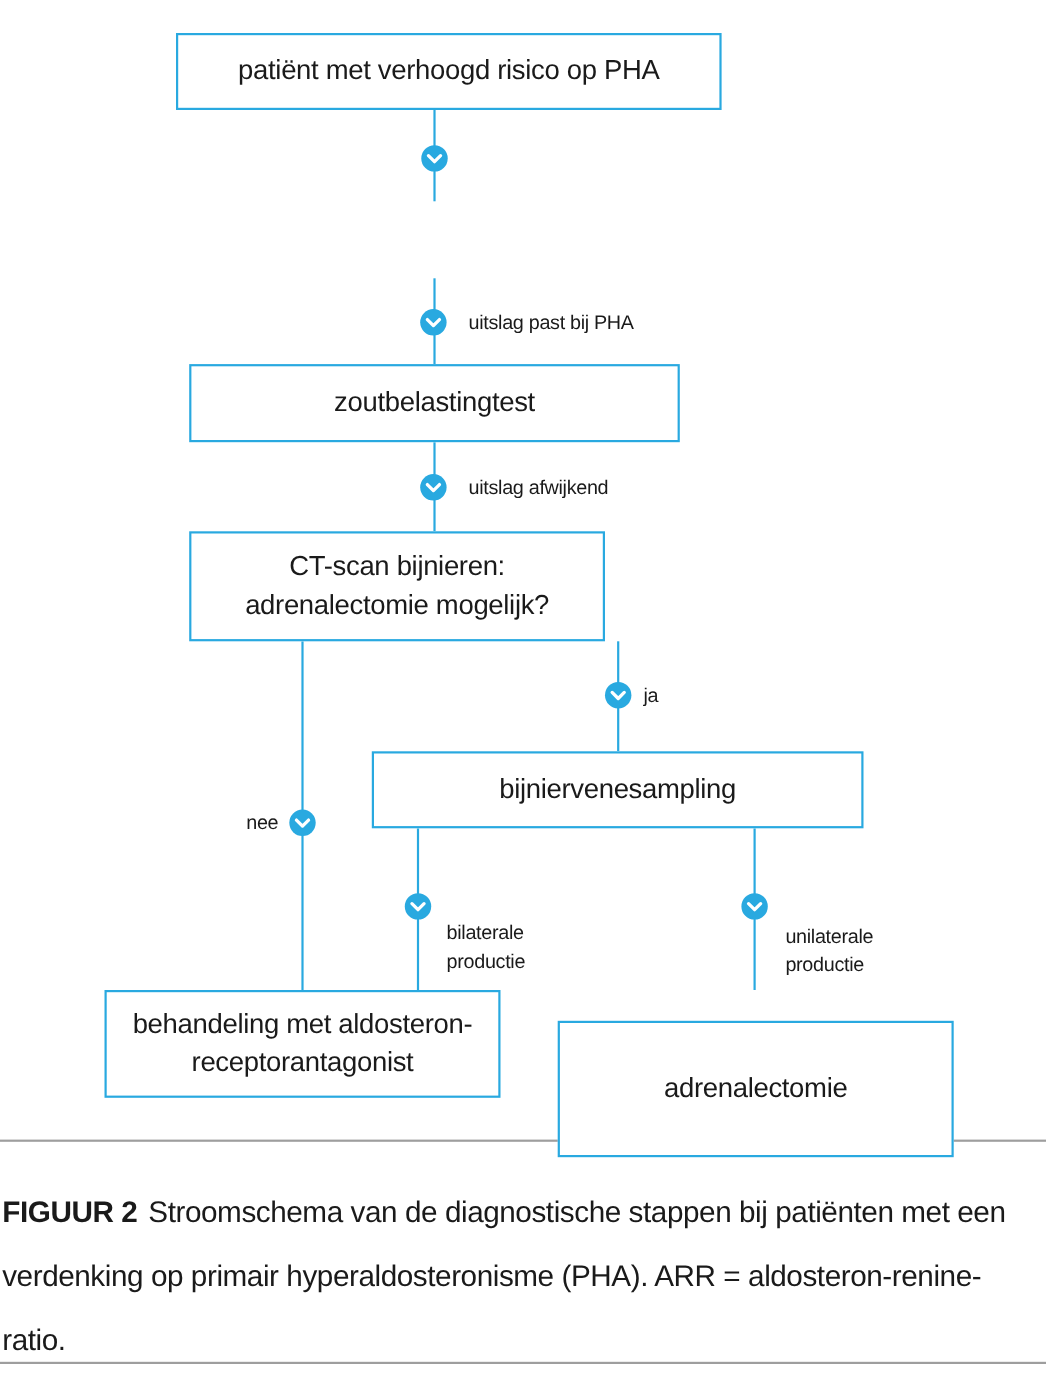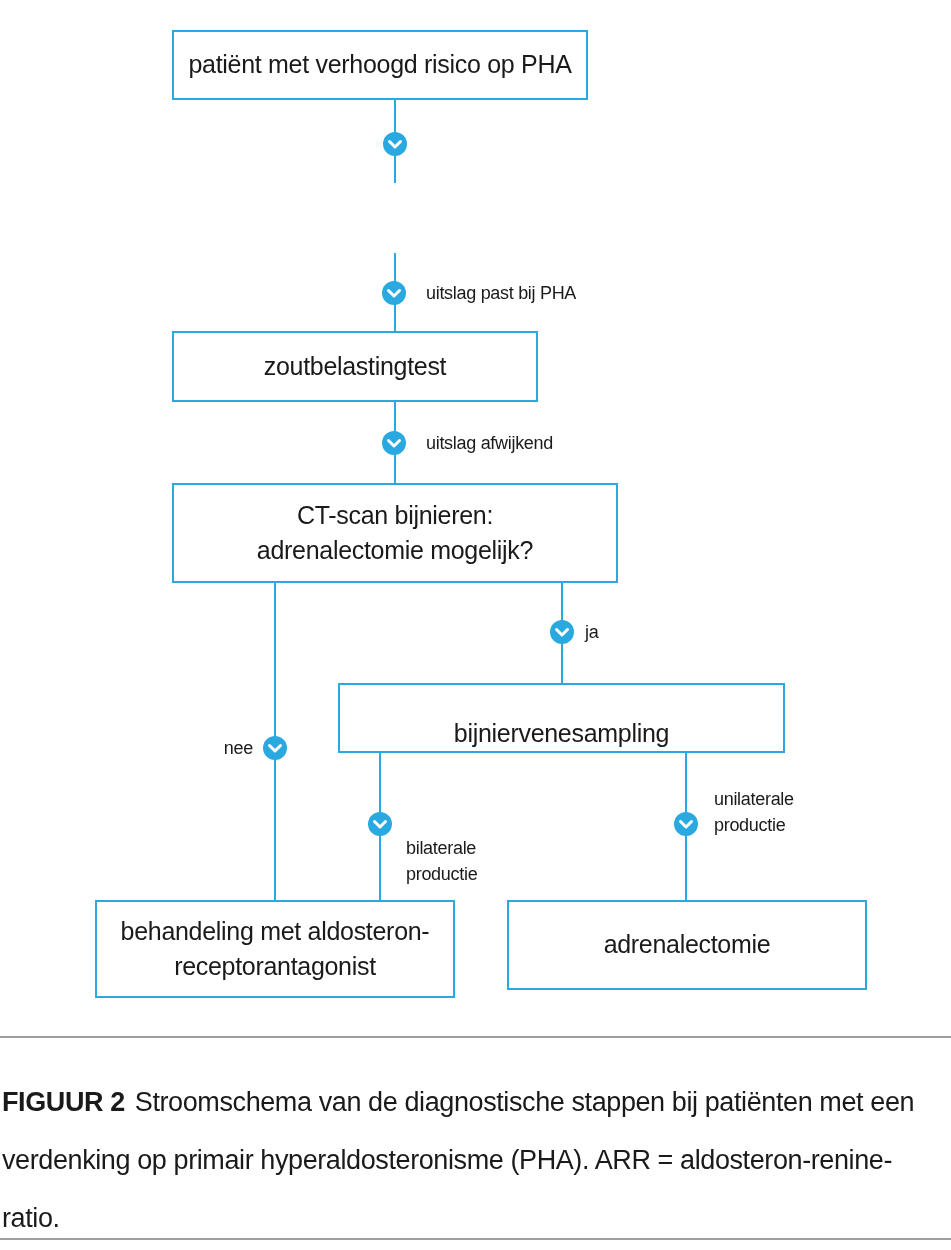--- a/index.html
+++ b/index.html
@@ -30,27 +30,27 @@
     display: flex;
     align-items: center;
     justify-content: center;
     text-align: center;
     font-size: 25px;
     letter-spacing: -0.3px;
     line-height: 1.42;
     white-space: pre-line;
     z-index: 2;
   }
-  .box-risk           { left: 172px; top: 30px;  width: 416px; height: 70px; }
+  .box-risk           { left: 160px; top: 30px;  width: 496px; height: 70px; }
   .box-bepaling       { left: 172px; top: 183px; width: 446px; height: 70px; }
-  .box-zout           { left: 172px; top: 331px; width: 366px; height: 71px; }
-  .box-ct             { left: 172px; top: 483px; width: 446px; height: 100px; }
-  .box-avs            { left: 338px; top: 683px; width: 447px; height: 70px; align-items: flex-end; }
+  .box-zout           { left: 172px; top: 331px; width: 446px; height: 71px; }
+  .box-ct             { left: 172px; top: 483px; width: 378px; height: 100px; }
+  .box-avs            { left: 338px; top: 683px; width: 447px; height: 70px; }
   .box-behandeling    { left: 95px;  top: 900px; width: 360px; height: 98px; justify-content: center; }
-  .box-adrenalectomie { left: 507px; top: 900px; width: 360px; height: 90px; }
+  .box-adrenalectomie { left: 507px; top: 928px; width: 360px; height: 124px; }
 
   .arrow-node {
     position: absolute;
     width: 26px;
     height: 26px;
     margin-left: -13px;
     margin-top: -13px;
     color: var(--accent, #29a9e0);
     z-index: 3;
   }
@@ -69,21 +69,21 @@
     line-height: 1.45;
     transform: translateY(-50%);
     white-space: pre-line;
     z-index: 2;
   }
   .lbl-past      { left: 426px; top: 293px; }
   .lbl-afwijkend { left: 426px; top: 443px; }
   .lbl-ja        { left: 585px; top: 632px; }
   .lbl-nee       { right: 698px; top: 748px; text-align: right; }
   .lbl-bi        { left: 406px; top: 824px; margin-top: 37px; }
-  .lbl-uni       { left: 714px; top: 812px; }
+  .lbl-uni       { left: 714px; top: 864px; }
 
   .rule {
     position: absolute;
     left: 0;
     width: 951px;
     height: 2px;
     background: var(--rule-color, #9e9e9e);
   }
   .rule-top    { top: 1036px; }
   .rule-bottom { top: 1238px; }

